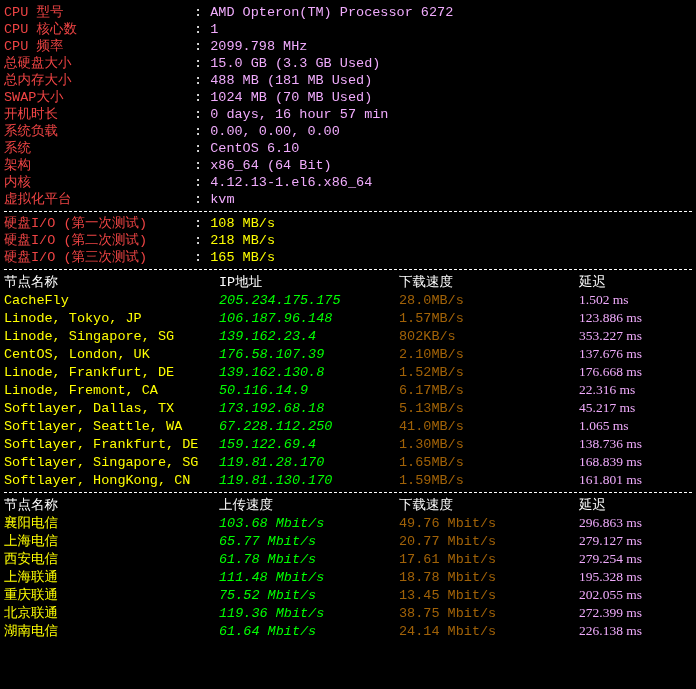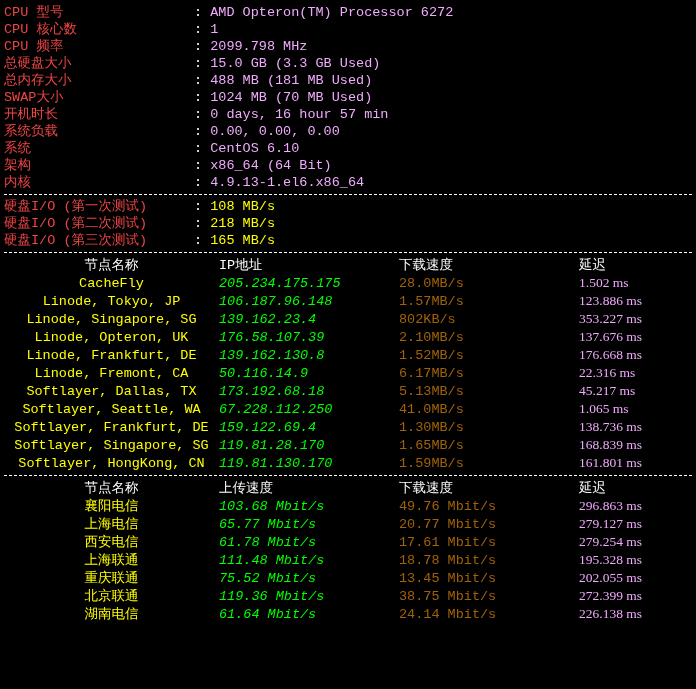--- a/index.html
+++ b/index.html
@@ -17,55 +17,56 @@
   .colon { color: #fff; }
   .val-cyan { color: #f0abfc; }
   .val-yellow { color: #ffff00; }
   .val-red { color: #a16207; }
   .val-green { color: #00ff00; font-style: italic; }
   .hdr { color: #fff; }
   .divider {
     border-top: 1px dashed #fff;
     margin: 3px 0;
   }
-  .col1 { display: inline-block; width: 215px; text-align: center; }
+  .col1 { display: inline-block; width: 215px; }
   .col2 { display: inline-block; width: 180px; }
   .col3 { display: inline-block; width: 180px; }
   .col4 { display: inline-block; font-family: Liberation Serif, serif; }
 </style>
 </head>
 <body>
 
 <div id="sysinfo-section">
     <div class="row"><span class="label">CPU 型号</span><span class="colon">: </span><span class="val-cyan">AMD Opteron(TM) Processor 6272</span></div>
     <div class="row"><span class="label">CPU 核心数</span><span class="colon">: </span><span class="val-cyan">1</span></div>
     <div class="row"><span class="label">CPU 频率</span><span class="colon">: </span><span class="val-cyan">2099.798 MHz</span></div>
     <div class="row"><span class="label">总硬盘大小</span><span class="colon">: </span><span class="val-cyan">15.0 GB (3.3 GB Used)</span></div>
     <div class="row"><span class="label">总内存大小</span><span class="colon">: </span><span class="val-cyan">488 MB (181 MB Used)</span></div>
     <div class="row"><span class="label">SWAP大小</span><span class="colon">: </span><span class="val-cyan">1024 MB (70 MB Used)</span></div>
     <div class="row"><span class="label">开机时长</span><span class="colon">: </span><span class="val-cyan">0 days, 16 hour 57 min</span></div>
     <div class="row"><span class="label">系统负载</span><span class="colon">: </span><span class="val-cyan">0.00, 0.00, 0.00</span></div>
     <div class="row"><span class="label">系统</span><span class="colon">: </span><span class="val-cyan">CentOS 6.10</span></div>
     <div class="row"><span class="label">架构</span><span class="colon">: </span><span class="val-cyan">x86_64 (64 Bit)</span></div>
-    <div class="row"><span class="label">内核</span><span class="colon">: </span><span class="val-cyan">4.9.13-1.el6.x86_64</span></div>
+    <div class="row"><span class="label">内核</span><span class="colon">: </span><span class="val-cyan">4.12.13-1.el6.x86_64</span></div>
+    <div class="row"><span class="label">虚拟化平台</span><span class="colon">: </span><span class="val-cyan">kvm</span></div>
   </div>
 <div class="divider"></div>
 <div id="diskio-section">
     <div class="row"><span class="label">硬盘I/O (第一次测试)</span><span class="colon">: </span><span class="val-yellow">108 MB/s</span></div>
     <div class="row"><span class="label">硬盘I/O (第二次测试)</span><span class="colon">: </span><span class="val-yellow">218 MB/s</span></div>
     <div class="row"><span class="label">硬盘I/O (第三次测试)</span><span class="colon">: </span><span class="val-yellow">165 MB/s</span></div>
   </div>
 <div class="divider"></div>
 
 <div class="row"><span class="col1 hdr">节点名称</span><span class="col2 hdr">IP地址</span><span class="col3 hdr">下载速度</span><span class="col4 hdr">延迟</span></div>
 <div id="net-section">
     <div class="row"><span class="col1 val-yellow">CacheFly</span><span class="col2 val-green">205.234.175.175</span><span class="col3 val-red">28.0MB/s</span><span class="col4 val-cyan">1.502 ms</span></div>
     <div class="row"><span class="col1 val-yellow">Linode, Tokyo, JP</span><span class="col2 val-green">106.187.96.148</span><span class="col3 val-red">1.57MB/s</span><span class="col4 val-cyan">123.886 ms</span></div>
     <div class="row"><span class="col1 val-yellow">Linode, Singapore, SG</span><span class="col2 val-green">139.162.23.4</span><span class="col3 val-red">802KB/s</span><span class="col4 val-cyan">353.227 ms</span></div>
-    <div class="row"><span class="col1 val-yellow">Linode, Opteron, UK</span><span class="col2 val-green">176.58.107.39</span><span class="col3 val-red">2.10MB/s</span><span class="col4 val-cyan">137.676 ms</span></div>
+    <div class="row"><span class="col1 val-yellow">CentOS, London, UK</span><span class="col2 val-green">176.58.107.39</span><span class="col3 val-red">2.10MB/s</span><span class="col4 val-cyan">137.676 ms</span></div>
     <div class="row"><span class="col1 val-yellow">Linode, Frankfurt, DE</span><span class="col2 val-green">139.162.130.8</span><span class="col3 val-red">1.52MB/s</span><span class="col4 val-cyan">176.668 ms</span></div>
     <div class="row"><span class="col1 val-yellow">Linode, Fremont, CA</span><span class="col2 val-green">50.116.14.9</span><span class="col3 val-red">6.17MB/s</span><span class="col4 val-cyan">22.316 ms</span></div>
     <div class="row"><span class="col1 val-yellow">Softlayer, Dallas, TX</span><span class="col2 val-green">173.192.68.18</span><span class="col3 val-red">5.13MB/s</span><span class="col4 val-cyan">45.217 ms</span></div>
     <div class="row"><span class="col1 val-yellow">Softlayer, Seattle, WA</span><span class="col2 val-green">67.228.112.250</span><span class="col3 val-red">41.0MB/s</span><span class="col4 val-cyan">1.065 ms</span></div>
     <div class="row"><span class="col1 val-yellow">Softlayer, Frankfurt, DE</span><span class="col2 val-green">159.122.69.4</span><span class="col3 val-red">1.30MB/s</span><span class="col4 val-cyan">138.736 ms</span></div>
     <div class="row"><span class="col1 val-yellow">Softlayer, Singapore, SG</span><span class="col2 val-green">119.81.28.170</span><span class="col3 val-red">1.65MB/s</span><span class="col4 val-cyan">168.839 ms</span></div>
     <div class="row"><span class="col1 val-yellow">Softlayer, HongKong, CN</span><span class="col2 val-green">119.81.130.170</span><span class="col3 val-red">1.59MB/s</span><span class="col4 val-cyan">161.801 ms</span></div>
   </div>
 <div class="divider"></div>
 

